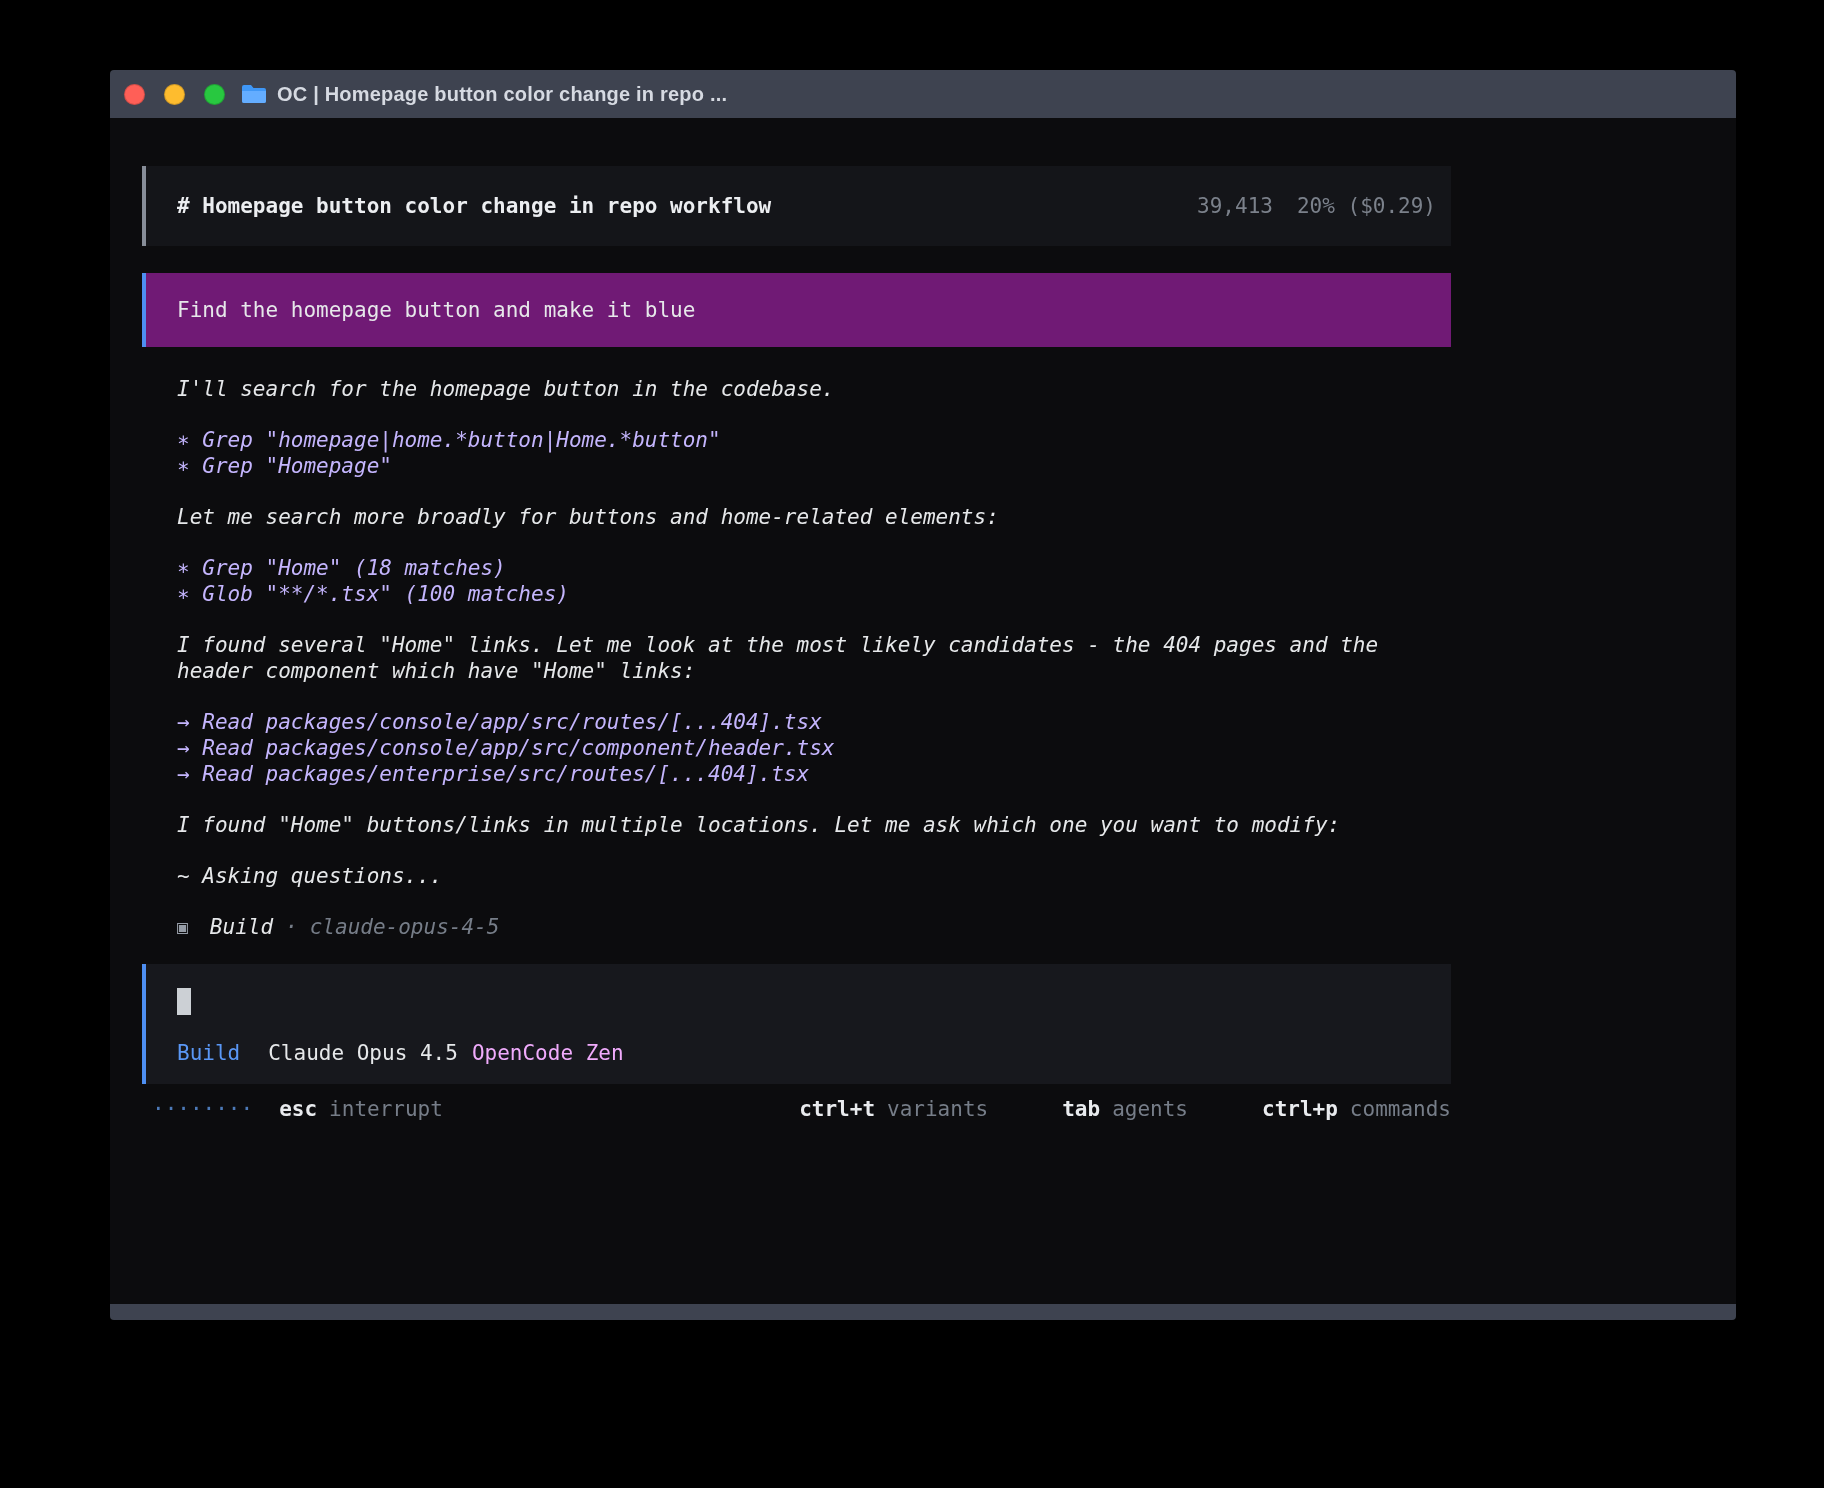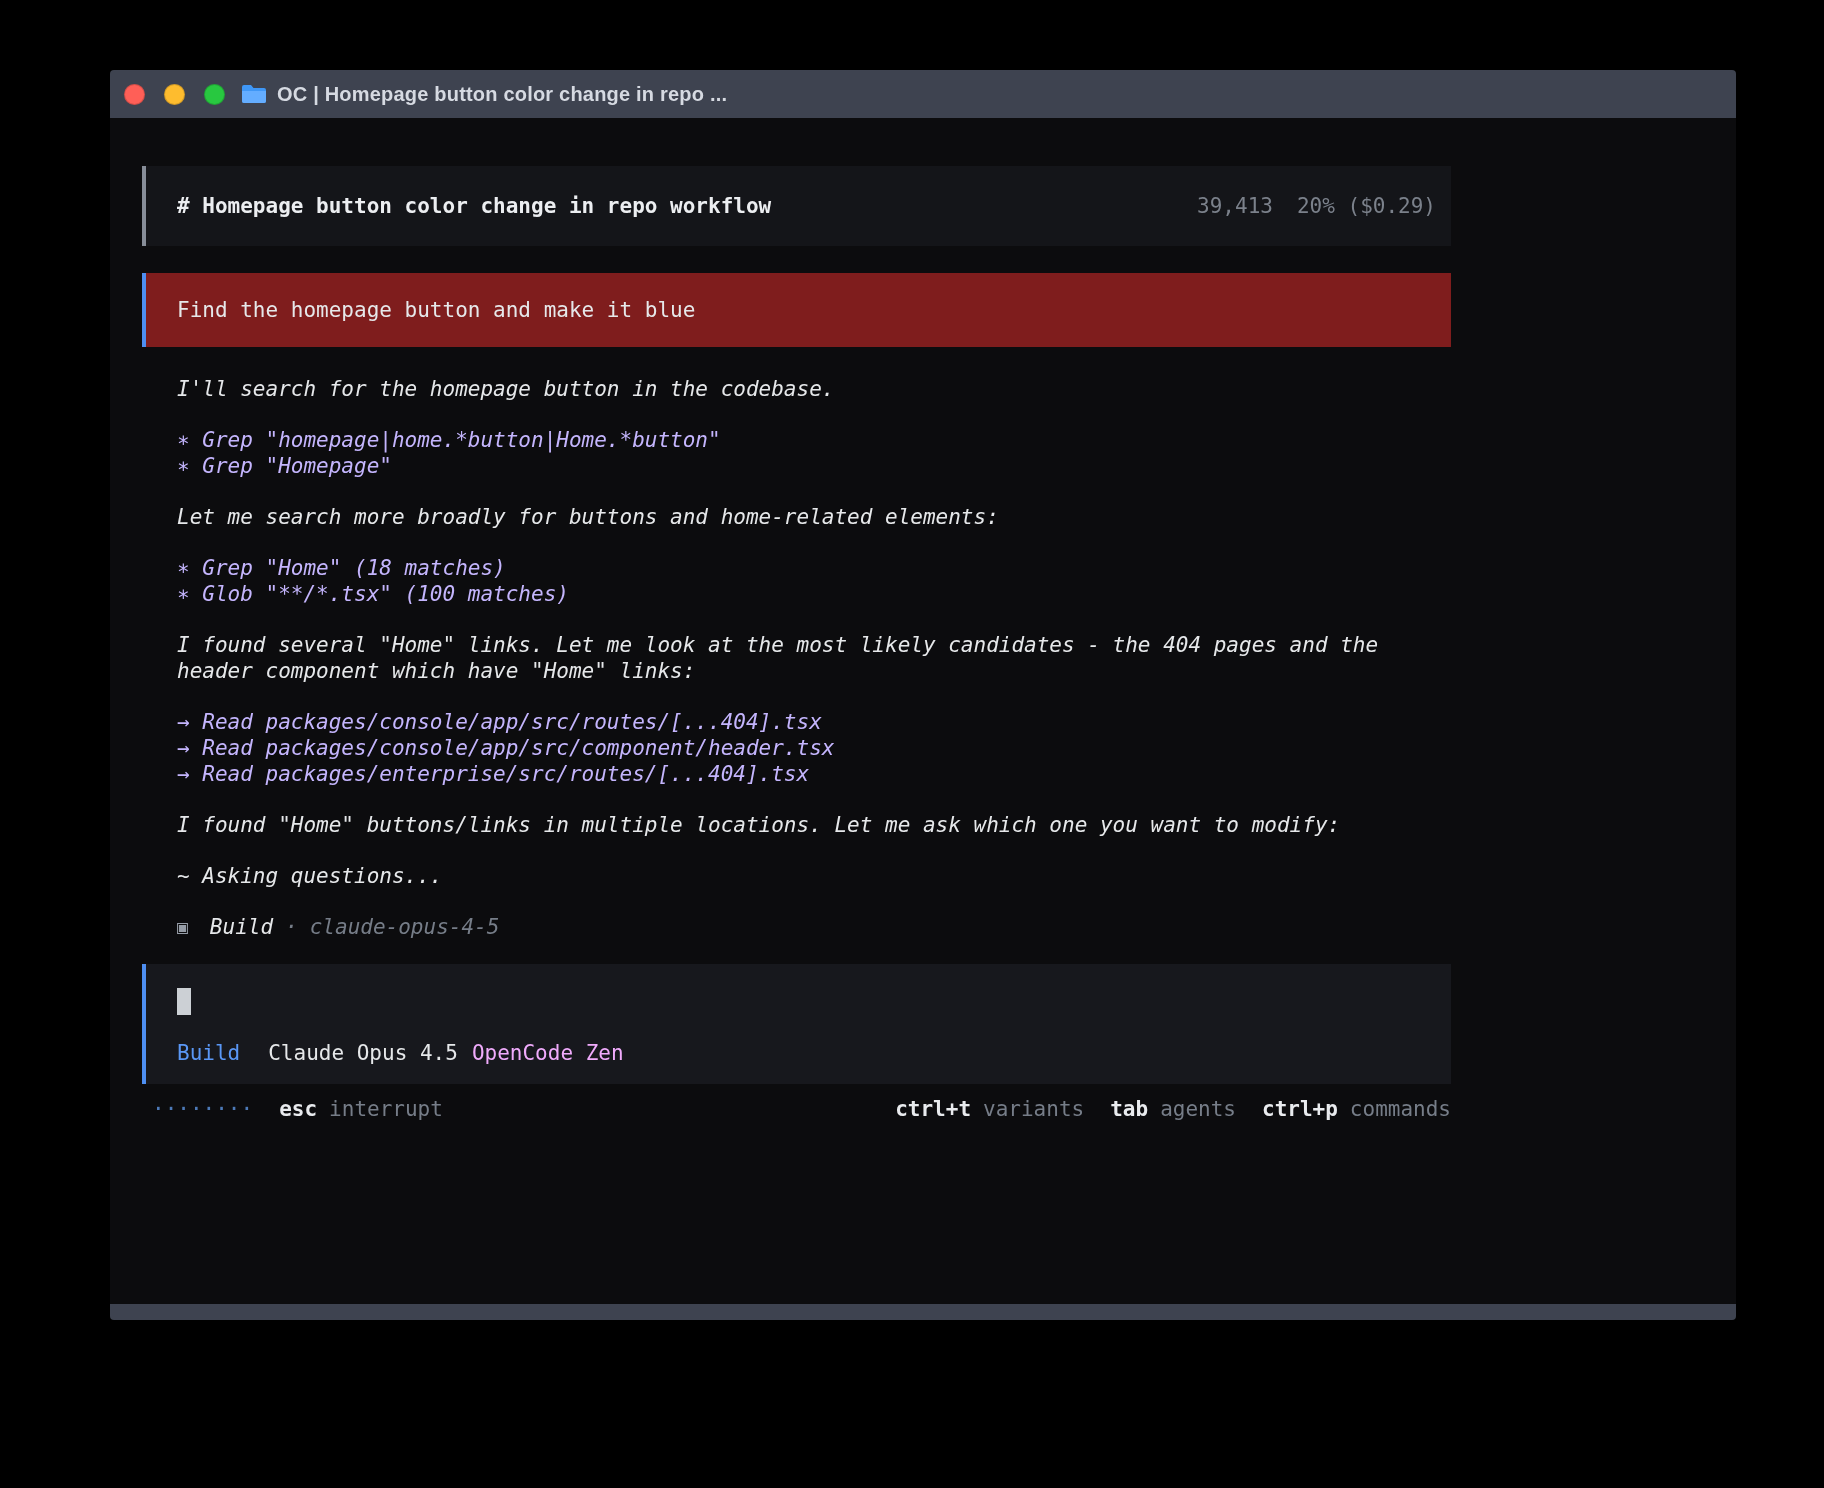--- a/index.html
+++ b/index.html
@@ -26,21 +26,21 @@
   .content  { width:1309px; font-size:21px; line-height:26px; }
 
   
   .header-block { height:80px; background:#141519; border-left:4px solid #878d98;
                   display:flex; align-items:center; justify-content:space-between;
                   padding:0 15px 0 31px; margin-bottom:27px; }
   .header-title { color:#eceef1; font-weight:bold; }
   .header-stats { color:#7b818b; display:flex; gap:24px; }
 
   
-  .user-block { min-height:74px; background:#7f1d1d; border-left:4px solid #4e8ff2;
+  .user-block { min-height:74px; background:#701a75; border-left:4px solid #4e8ff2;
                 display:flex; align-items:center; padding:24px 30px 24px 31px;
                 margin-bottom:29px; color:#e6e8ea; }
 
   
   .msg-flow { padding-left:35px; color:#e6e8ea;font-style:italic; }
   .para { margin:25px 0; max-width:1274px; }
   .para.first { margin-top:0; }
   .tool-group { margin:25px 0; color:#c4b5fd; }
   .tool-line { height:26px; white-space:pre; }
 
@@ -61,21 +61,21 @@
 
   
   .status-bar { margin-top:12px; display:flex; justify-content:space-between;
                 align-items:center; padding-left:10px; }
   .status-left { display:flex; align-items:center; }
   .spinner { color:#4d7ab8; margin-right:26px; }
   .key { color:#e9ebee; font-weight:bold; }
   .klabel { color:#767d88; }
   .status-left .key { margin-right:12px; }
   .status-right { display:flex; gap:26px; }
-  .hint { display:flex; }
+  .hint { display:flex;margin-left:48px; }
   .hint .key { margin-right:12px; }
 </style>
 </head>
 <body>
 
 <div class="window">
 
   <div class="titlebar">
     <div class="traffic">
       <span class="light red"></span>

